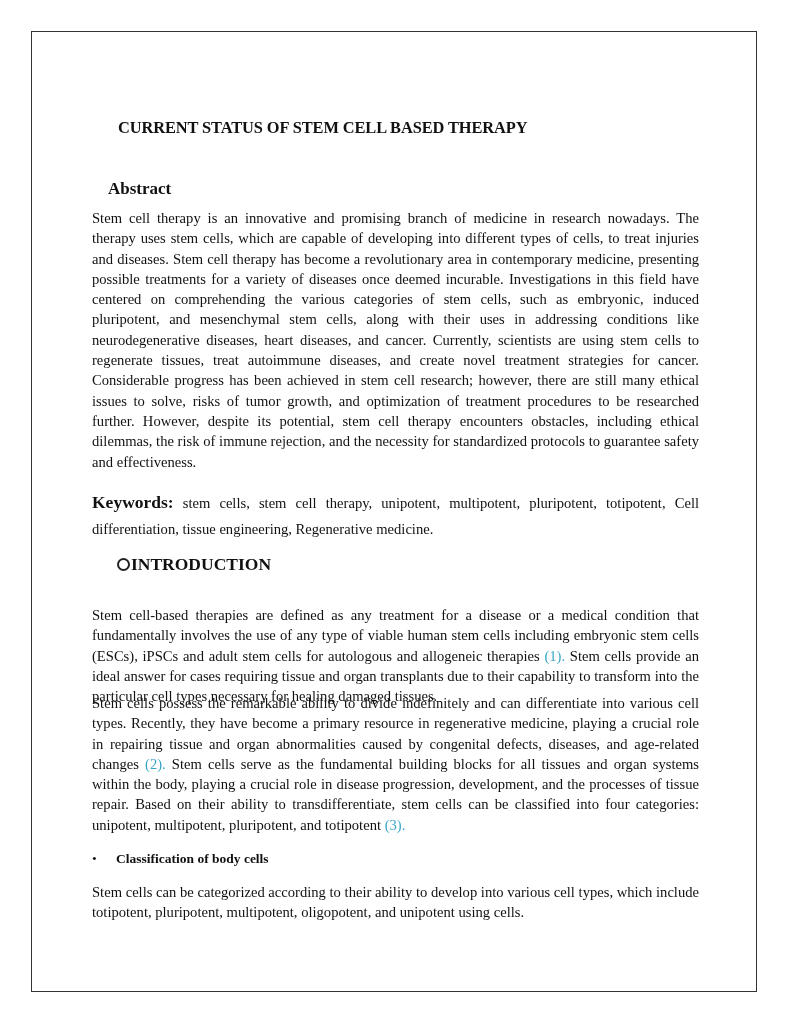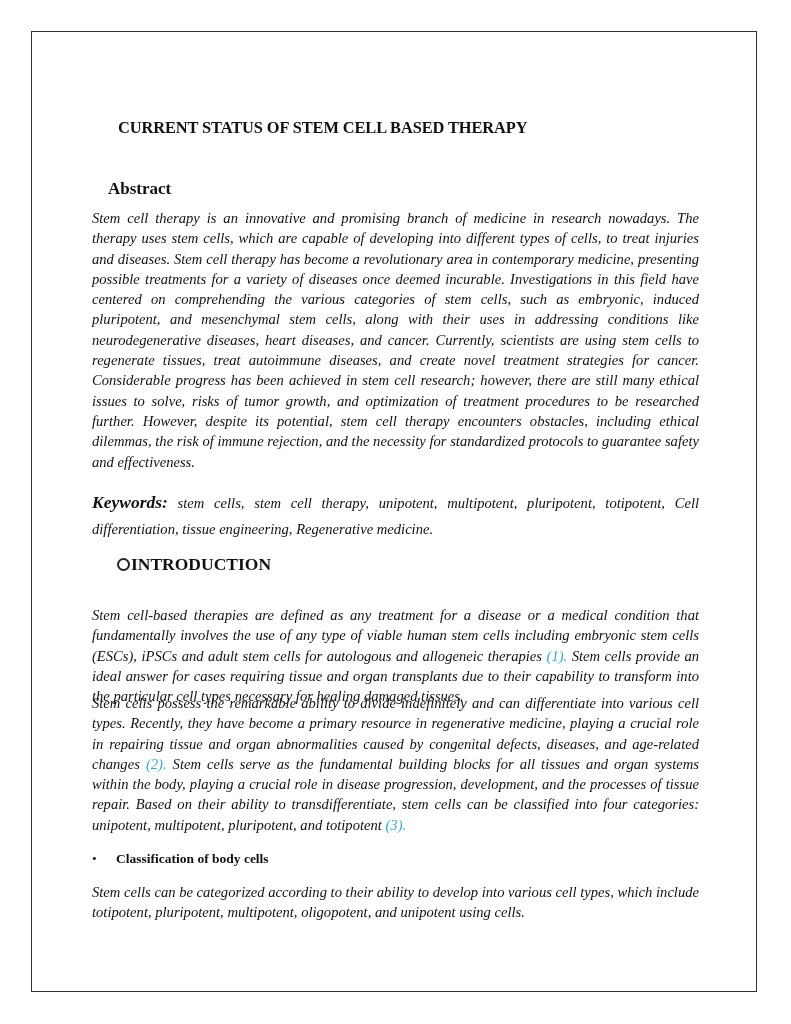--- a/index.html
+++ b/index.html
@@ -4,21 +4,21 @@
 <style>
   html, body { margin: 0; padding: 0; background: #ffffff; }
   body { width: 791px; height: 1024px; position: relative; overflow: hidden;
          font-family: "Liberation Serif", "DejaVu Serif", serif; color: #111; }
   .page-border { position: absolute; left: 31px; top: 31px; width: 726px; height: 961px;
          border: 1.6px solid #333; box-sizing: border-box; }
   .title { position: absolute; left: 118px; top: 118px; font-size: 16.4px; font-weight: bold;
          text-underline-offset: 3px; letter-spacing: -0.1px; }
   .abstract-heading { position: absolute; left: 108px; top: 179px; font-size: 17px; font-weight: bold; }
   .para { position: absolute; left: 92px; width: 607px; font-size: 14.6px; line-height: 20.3px;
-          text-align: justify; text-align-last: left; font-style: italic; }
+          text-align: justify; text-align-last: left; }
   .p-abstract { top: 208px; }
   .p-keywords { top: 489px; line-height: 26px; }
   .kw-label { font-weight: bold; font-size: 17.5px; }
   .intro-heading { position: absolute; left: 117px; top: 554px; font-size: 17.5px; font-weight: bold;
          display: flex; align-items: center; gap: 1px; }
   .ring-icon { display: inline-block; width: 9px; height: 9px; border: 2.4px solid #222;
          border-radius: 50%; }
   .p-intro1 { top: 605px; }
   .p-intro2 { top: 693px; }
   .bullet-row { position: absolute; left: 92px; top: 851px; font-size: 13.5px; font-weight: bold;

